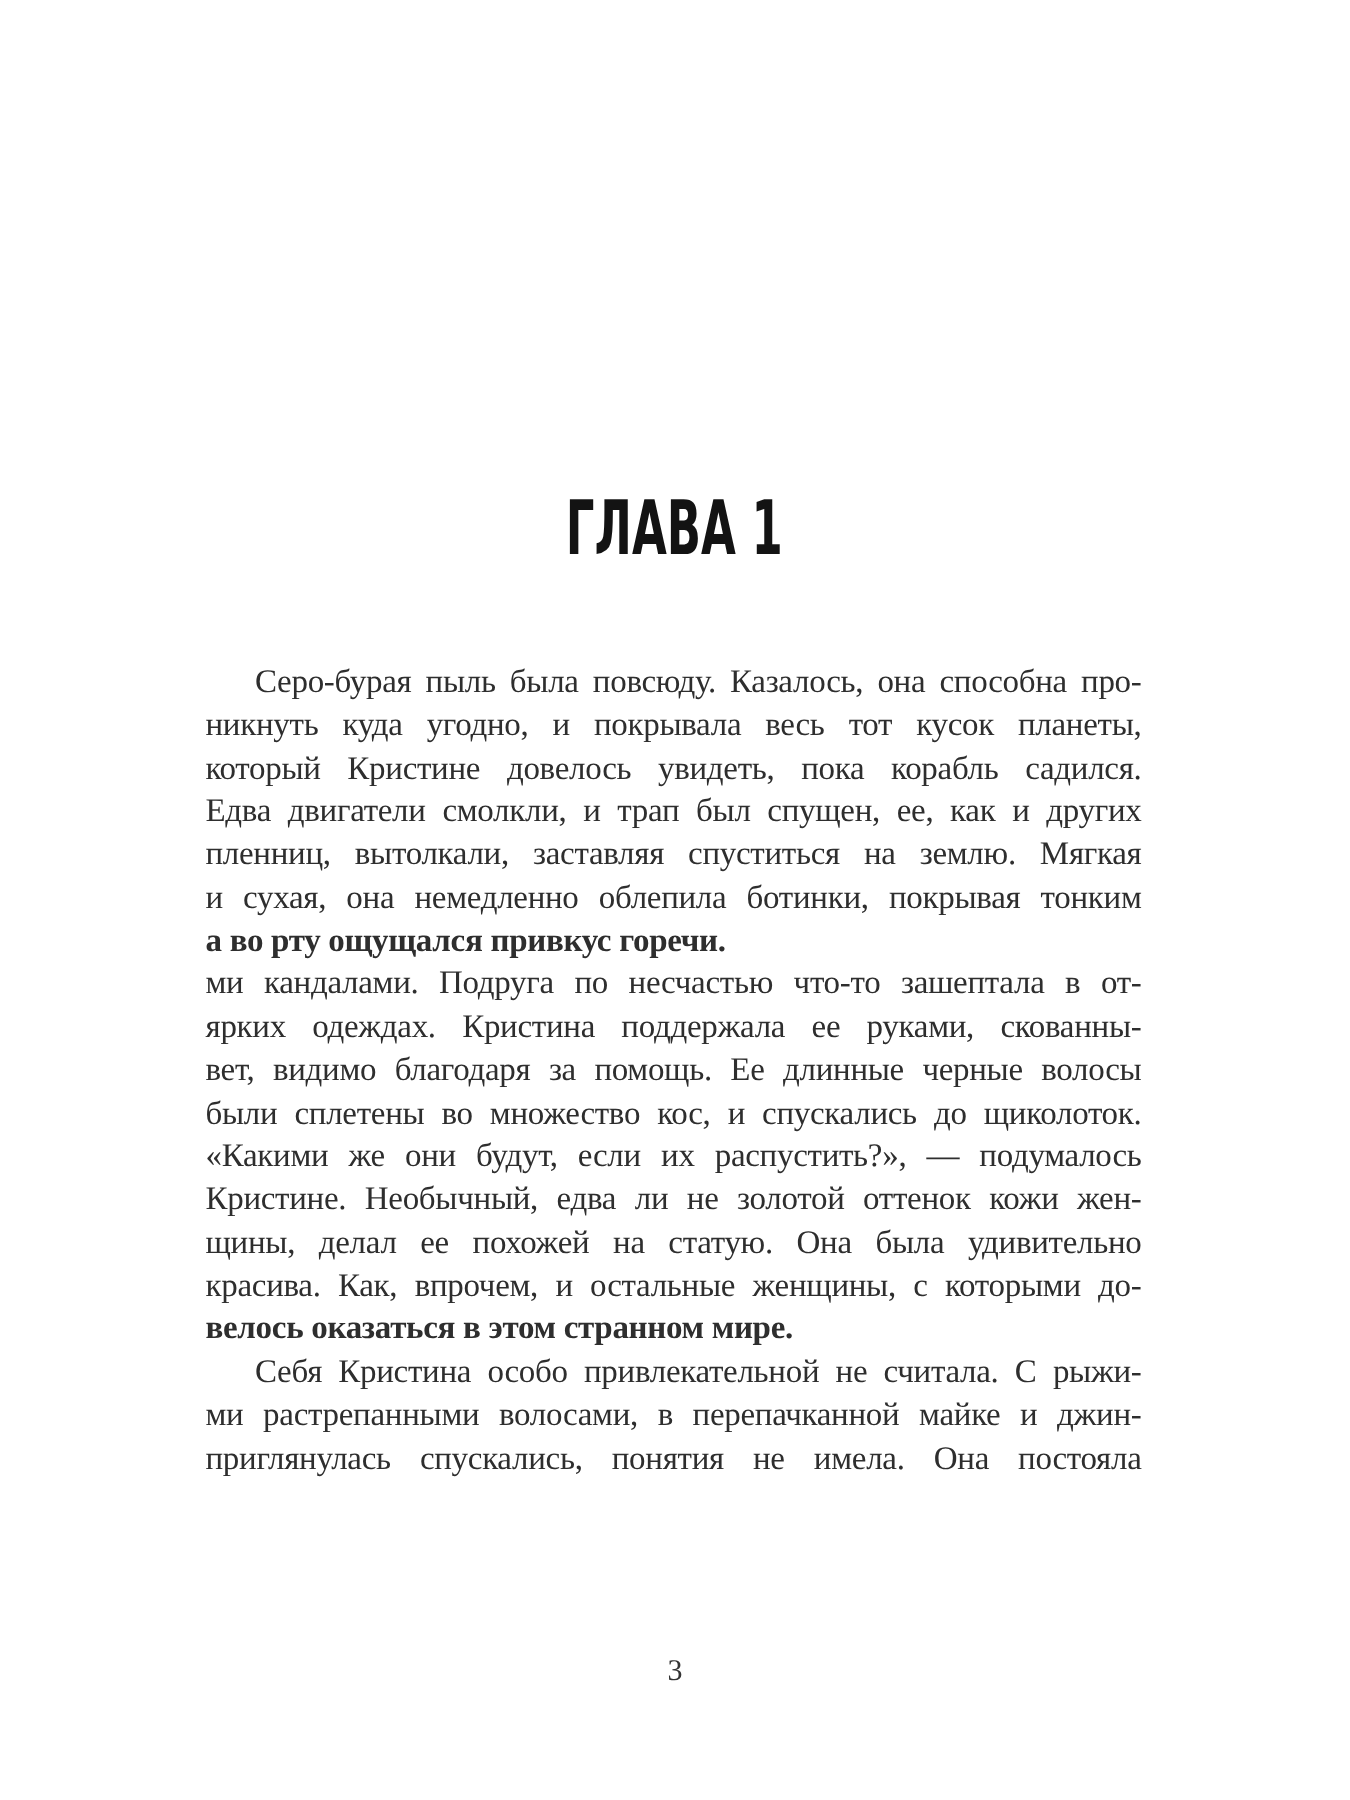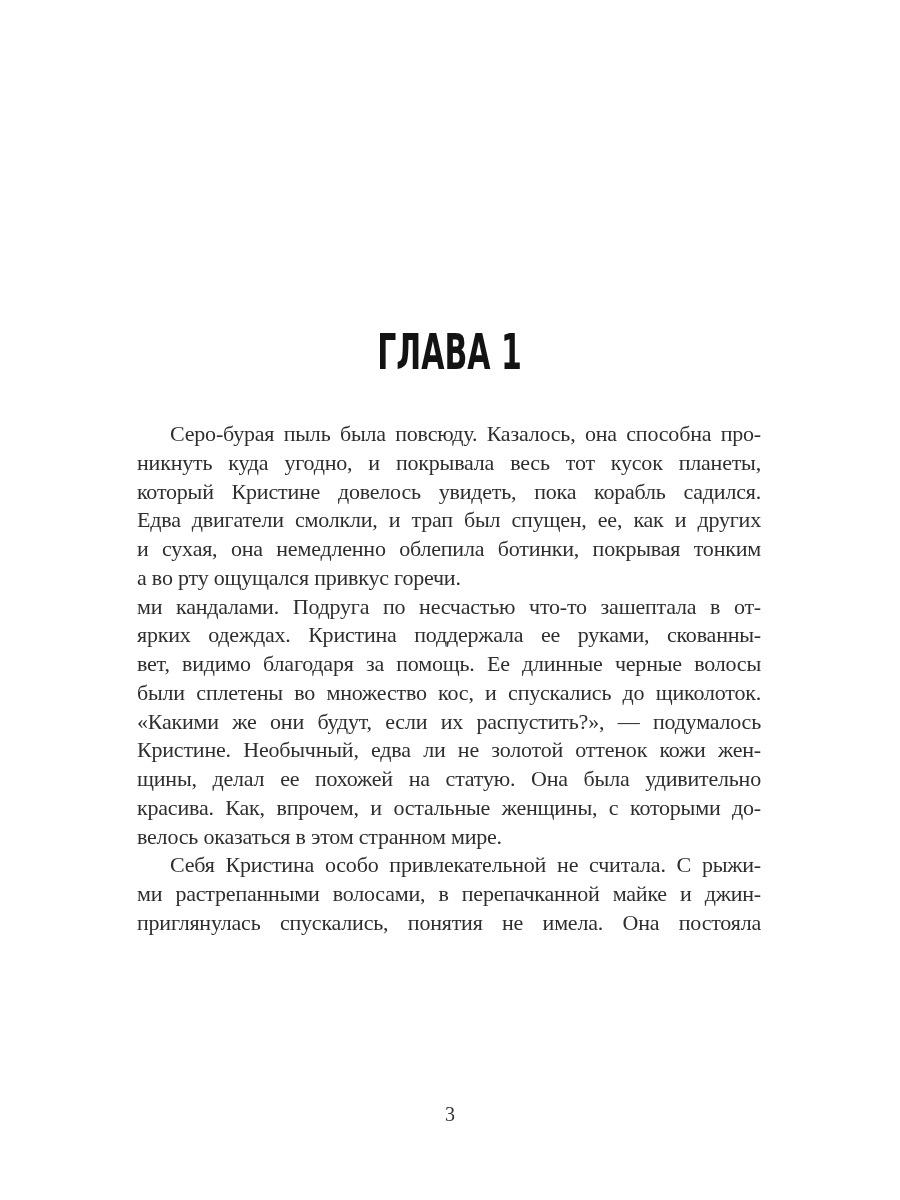--- a/index.html
+++ b/index.html
@@ -28,21 +28,21 @@
     font-size: 50px;
     line-height: 1;
     transform: scaleX(0.60);
     transform-origin: 50% 50%;
     color: #131313;
     white-space: nowrap;
   }
   .text-block {
     position: absolute;
     left: 137px;
-    top: 420px;
+    top: 440px;
     width: 624px;
     font-size: 22px;
     line-height: 28.75px;
     color: #2e2e2e;
     letter-spacing: -0.2px;
   }
   .paragraph {
     margin: 0;
   }
   .line {
@@ -50,20 +50,21 @@
     text-align-last: justify;
     white-space: normal;
     height: 28.75px;
     overflow: visible;
   }
   .line.first {
     text-indent: 33px;
   }
   .line.para-end {
     text-align-last: left;
+    font-weight: bold;
   }
   .page-number {
     position: absolute;
     top: 1103px;
     left: 0;
     width: 900px;
     text-align: center;
     font-size: 20px;
     color: #333333;
   }
@@ -75,20 +76,21 @@
   <div class="chapter-title">
     <span class="chapter-title-text" style="color: rgb(19, 19, 19);">ГЛАВА 1</span>
   </div>
 
   <div class="text-block" style="color: rgb(46, 46, 46);">
       <div class="paragraph">
         <div class="line first">Серо-бурая пыль была повсюду. Казалось, она способна про-</div>
         <div class="line">никнуть куда угодно, и покрывала весь тот кусок планеты,</div>
         <div class="line">который Кристине довелось увидеть, пока корабль садился.</div>
         <div class="line">Едва двигатели смолкли, и трап был спущен, ее, как и других</div>
+        <div class="line">пленниц, вытолкали, заставляя спуститься на землю. Мягкая</div>
         <div class="line">и сухая, она немедленно облепила ботинки, покрывая тонким</div>
         <div class="line para-end">а во рту ощущался привкус горечи.</div>
       </div>
       <div class="paragraph">
         <div class="line">ми кандалами. Подруга по несчастью что-то зашептала в от-</div>
         <div class="line">ярких одеждах. Кристина поддержала ее руками, скованны-</div>
         <div class="line">вет, видимо благодаря за помощь. Ее длинные черные волосы</div>
         <div class="line">были сплетены во множество кос, и спускались до щиколоток.</div>
         <div class="line">«Какими же они будут, если их распустить?», — подумалось</div>
         <div class="line">Кристине. Необычный, едва ли не золотой оттенок кожи жен-</div>

